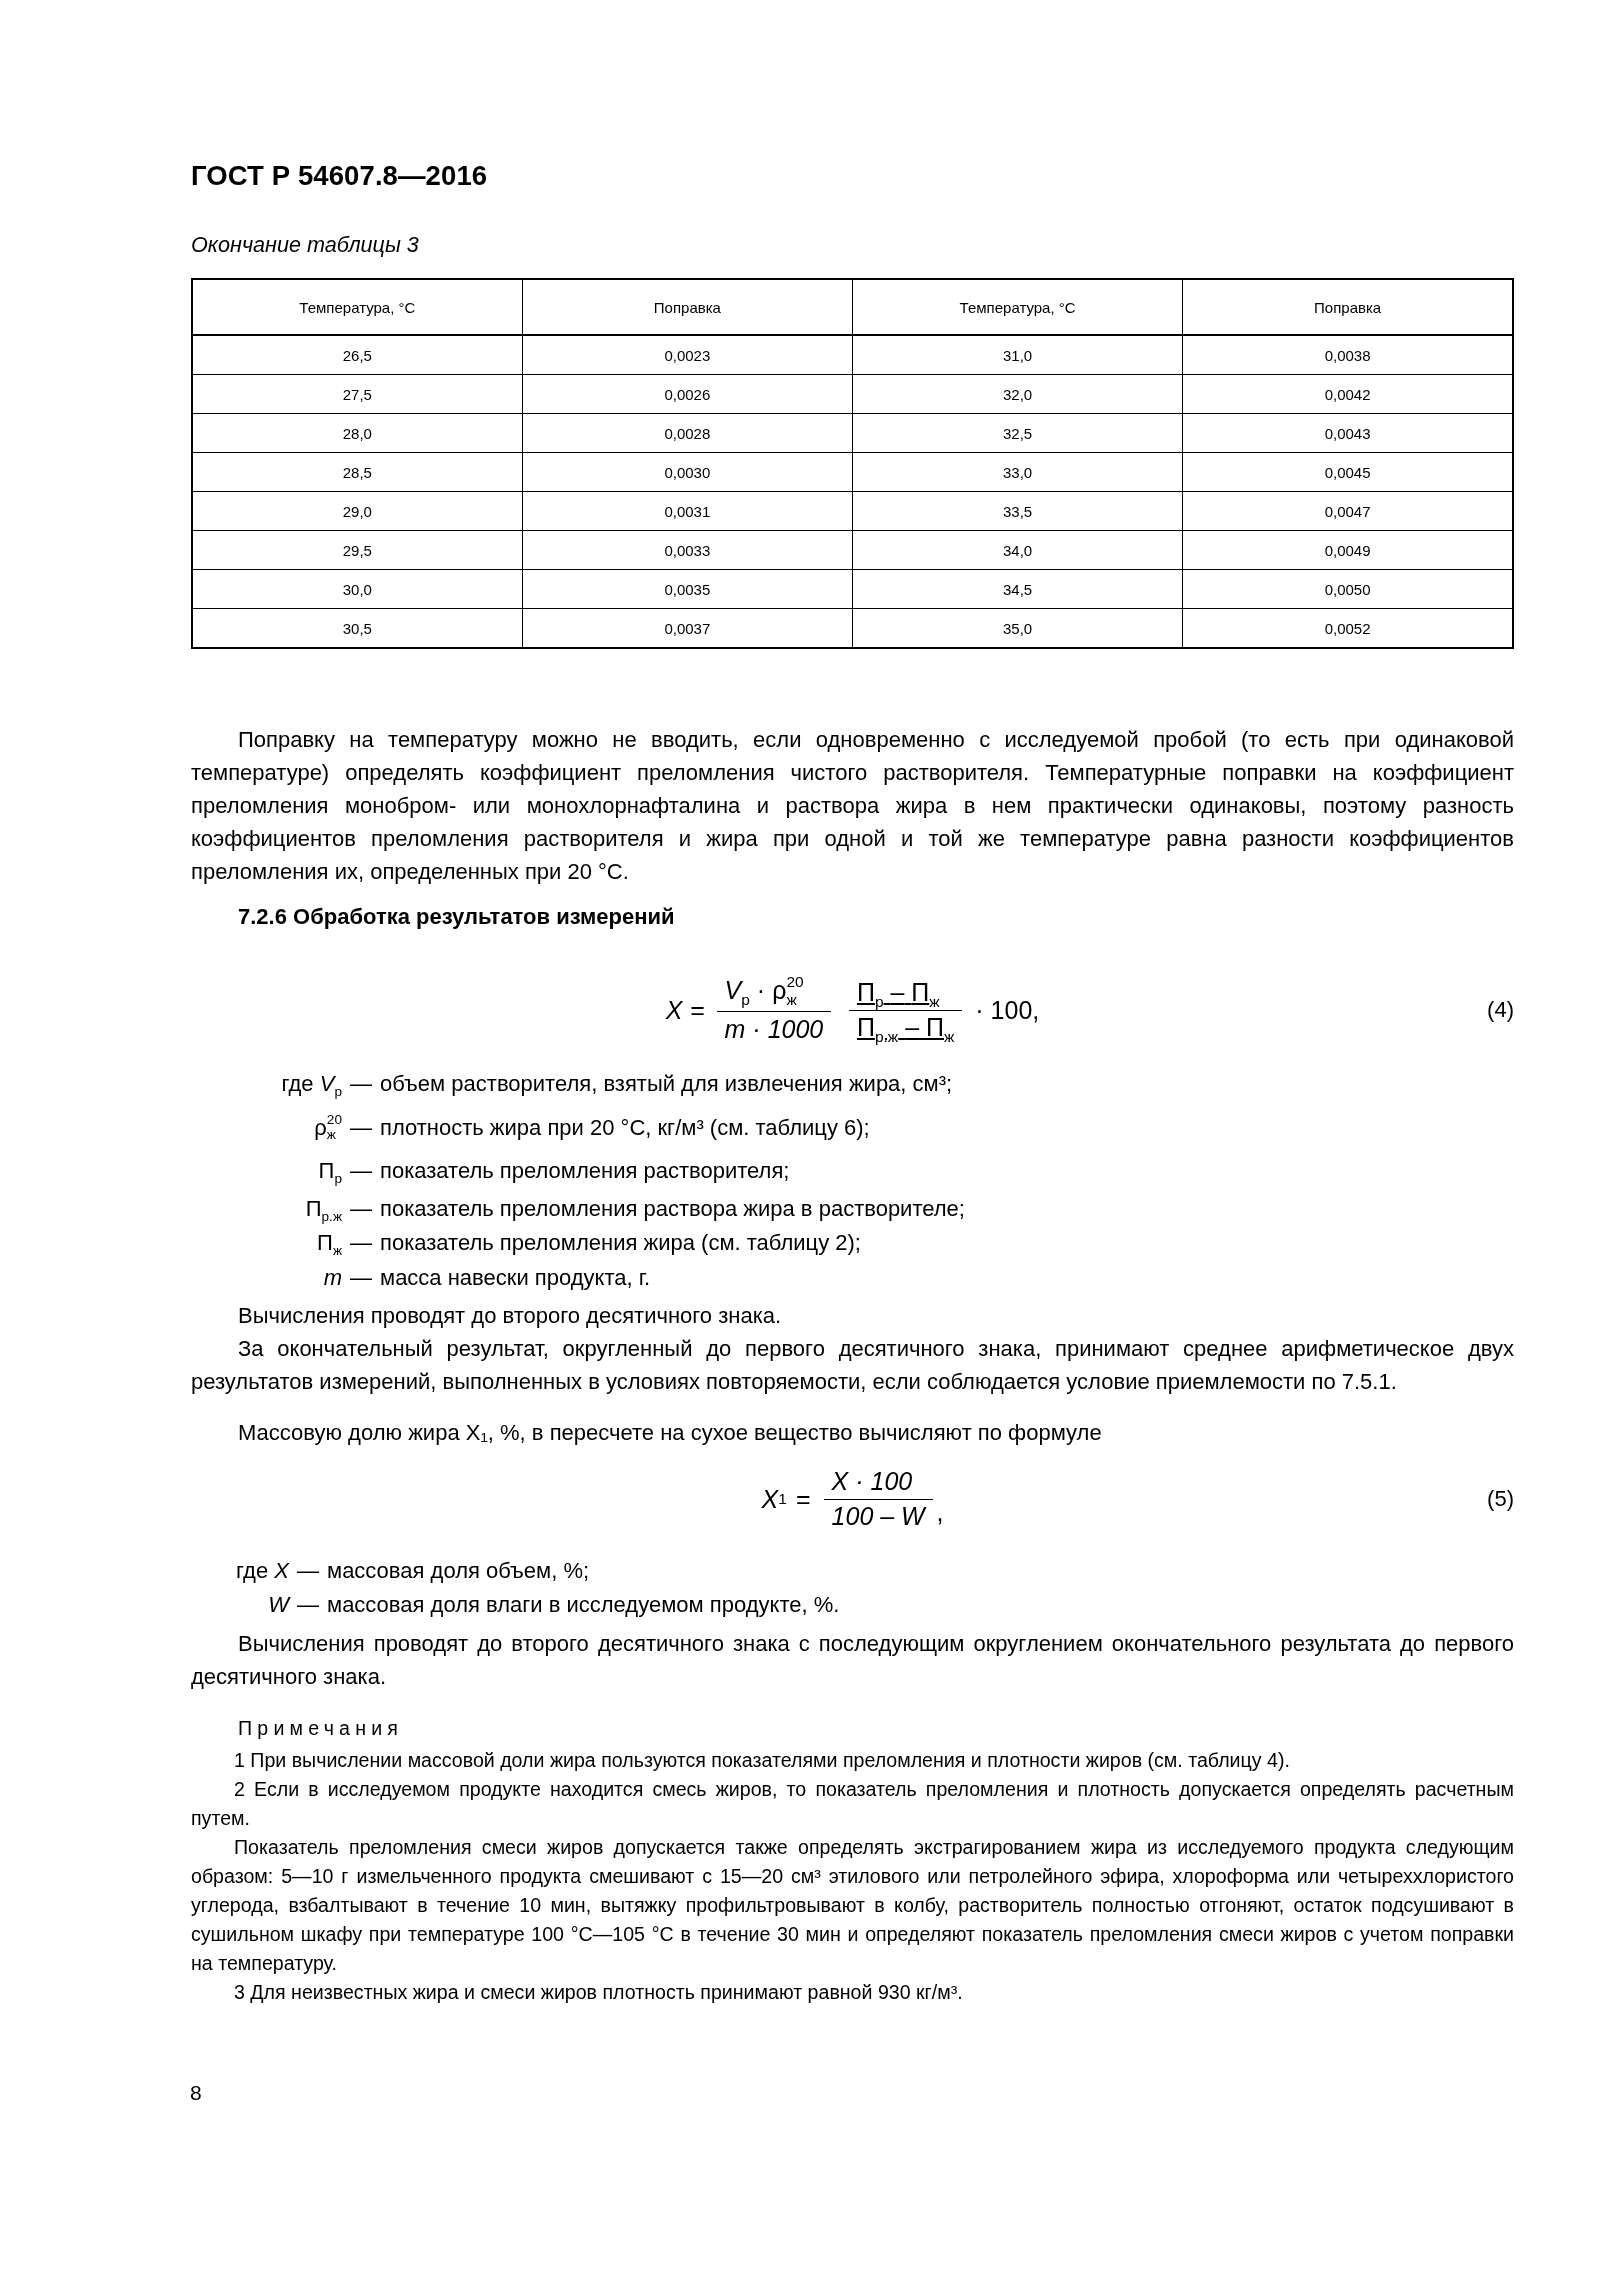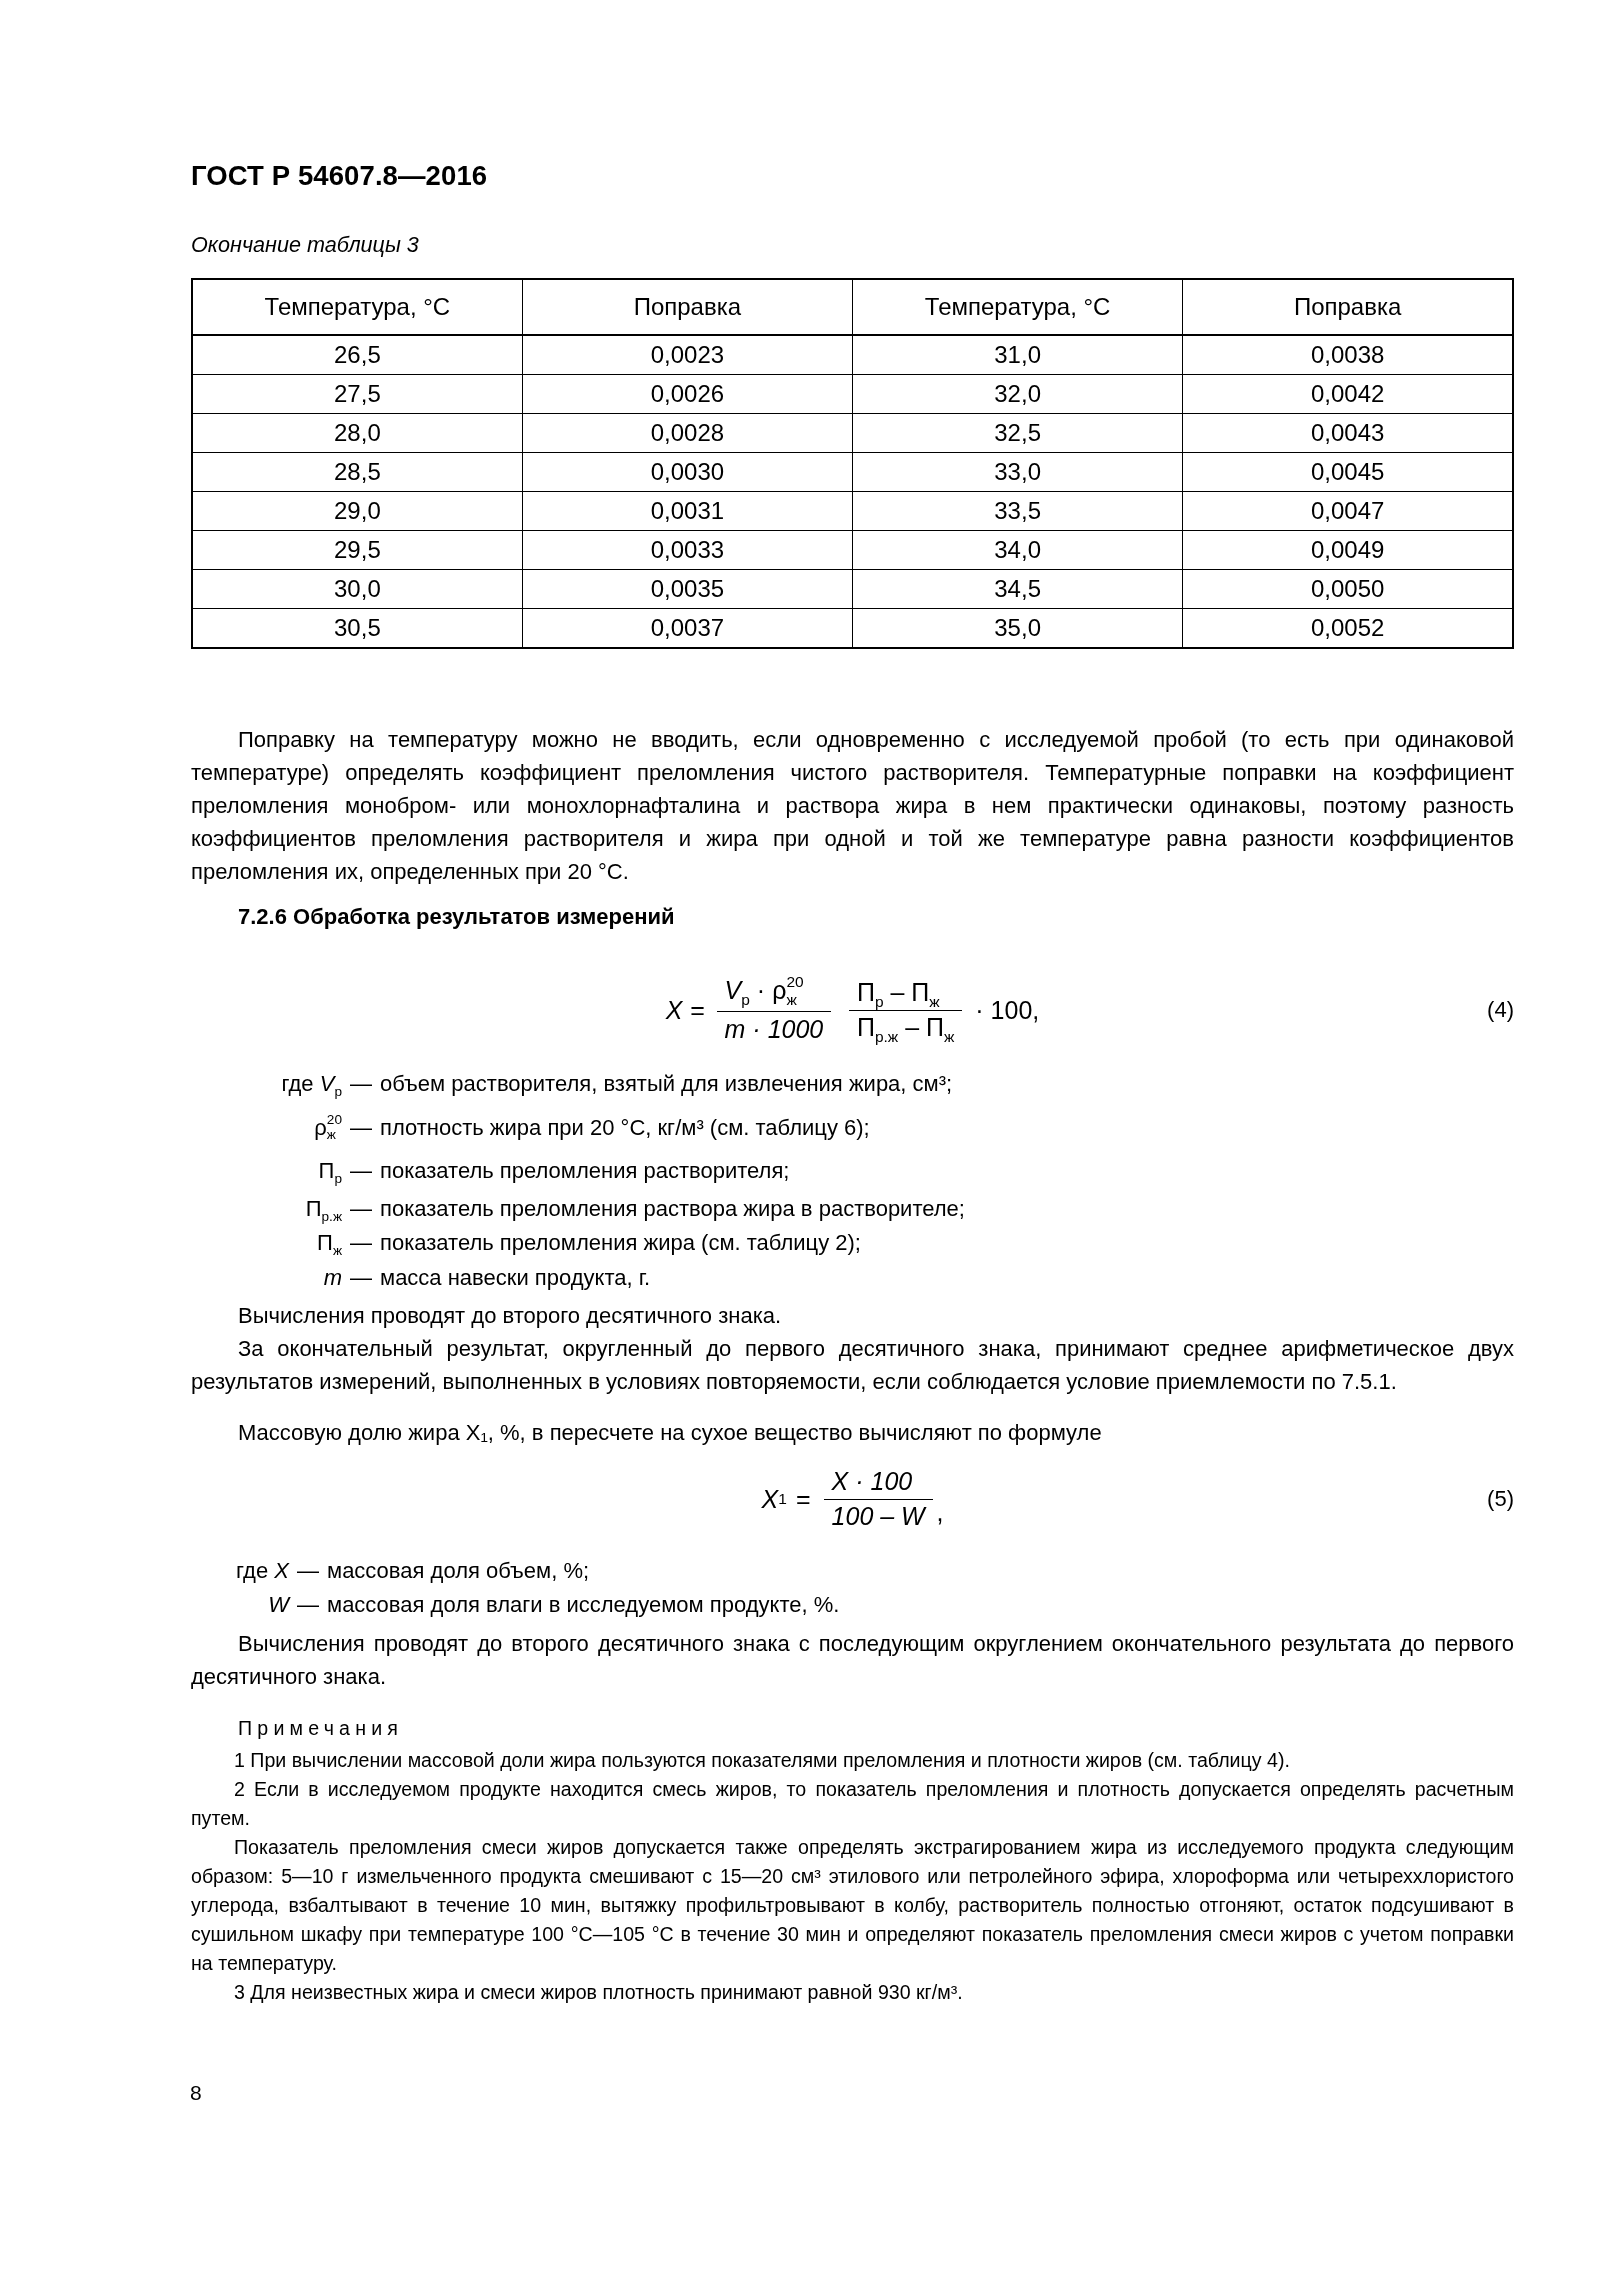--- a/index.html
+++ b/index.html
@@ -45,21 +45,21 @@
     width: 1323px;
   }
   table.data-table {
     border-collapse: collapse;
     width: 100%;
     table-layout: fixed;
   }
   table.data-table th,
   table.data-table td {
     border: 1.3px solid #000;
-    font-size: 24px;
+    font-size: 15px;
     font-weight: normal;
     text-align: center;
     height: 38px;
     padding: 0;
     vertical-align: middle;
   }
   table.data-table thead th {
     height: 54px;
     border-bottom-width: 1.3px;
   }
@@ -289,21 +289,21 @@
       <span class="formula">
         <span class="ital">X</span>
         <span style="margin:0 7.9px;">=</span>
         <span class="frac">
           <span class="num"><span class="ital">V</span><sub class="sub">р</sub> <span>·</span> <span>ρ</span><span class="supsub">
                 <span class="s-hi">20</span>
                 <span class="s-lo">ж</span>
               </span></span>
           <span class="den"><span class="ital">m · 1000</span></span>
         </span>
-        <span class="frac" style="margin-left:14px;">
+        <span class="frac" style="margin-left:14px;text-decoration:underline;">
           <span class="num"><span>П</span><sub class="sub">р</sub> <span>–</span> <span>П</span><sub class="sub">ж</sub></span>
           <span class="den"><span>П</span><sub class="sub">р.ж</sub> <span>–</span> <span>П</span><sub class="sub">ж</sub></span>
         </span>
         <span style="margin-left:9.2px;">· 100,</span>
       </span>
       <span class="eqno">(4)</span>
     </div>
   </div>
 
   <div class="block" style="top:1067px;">

